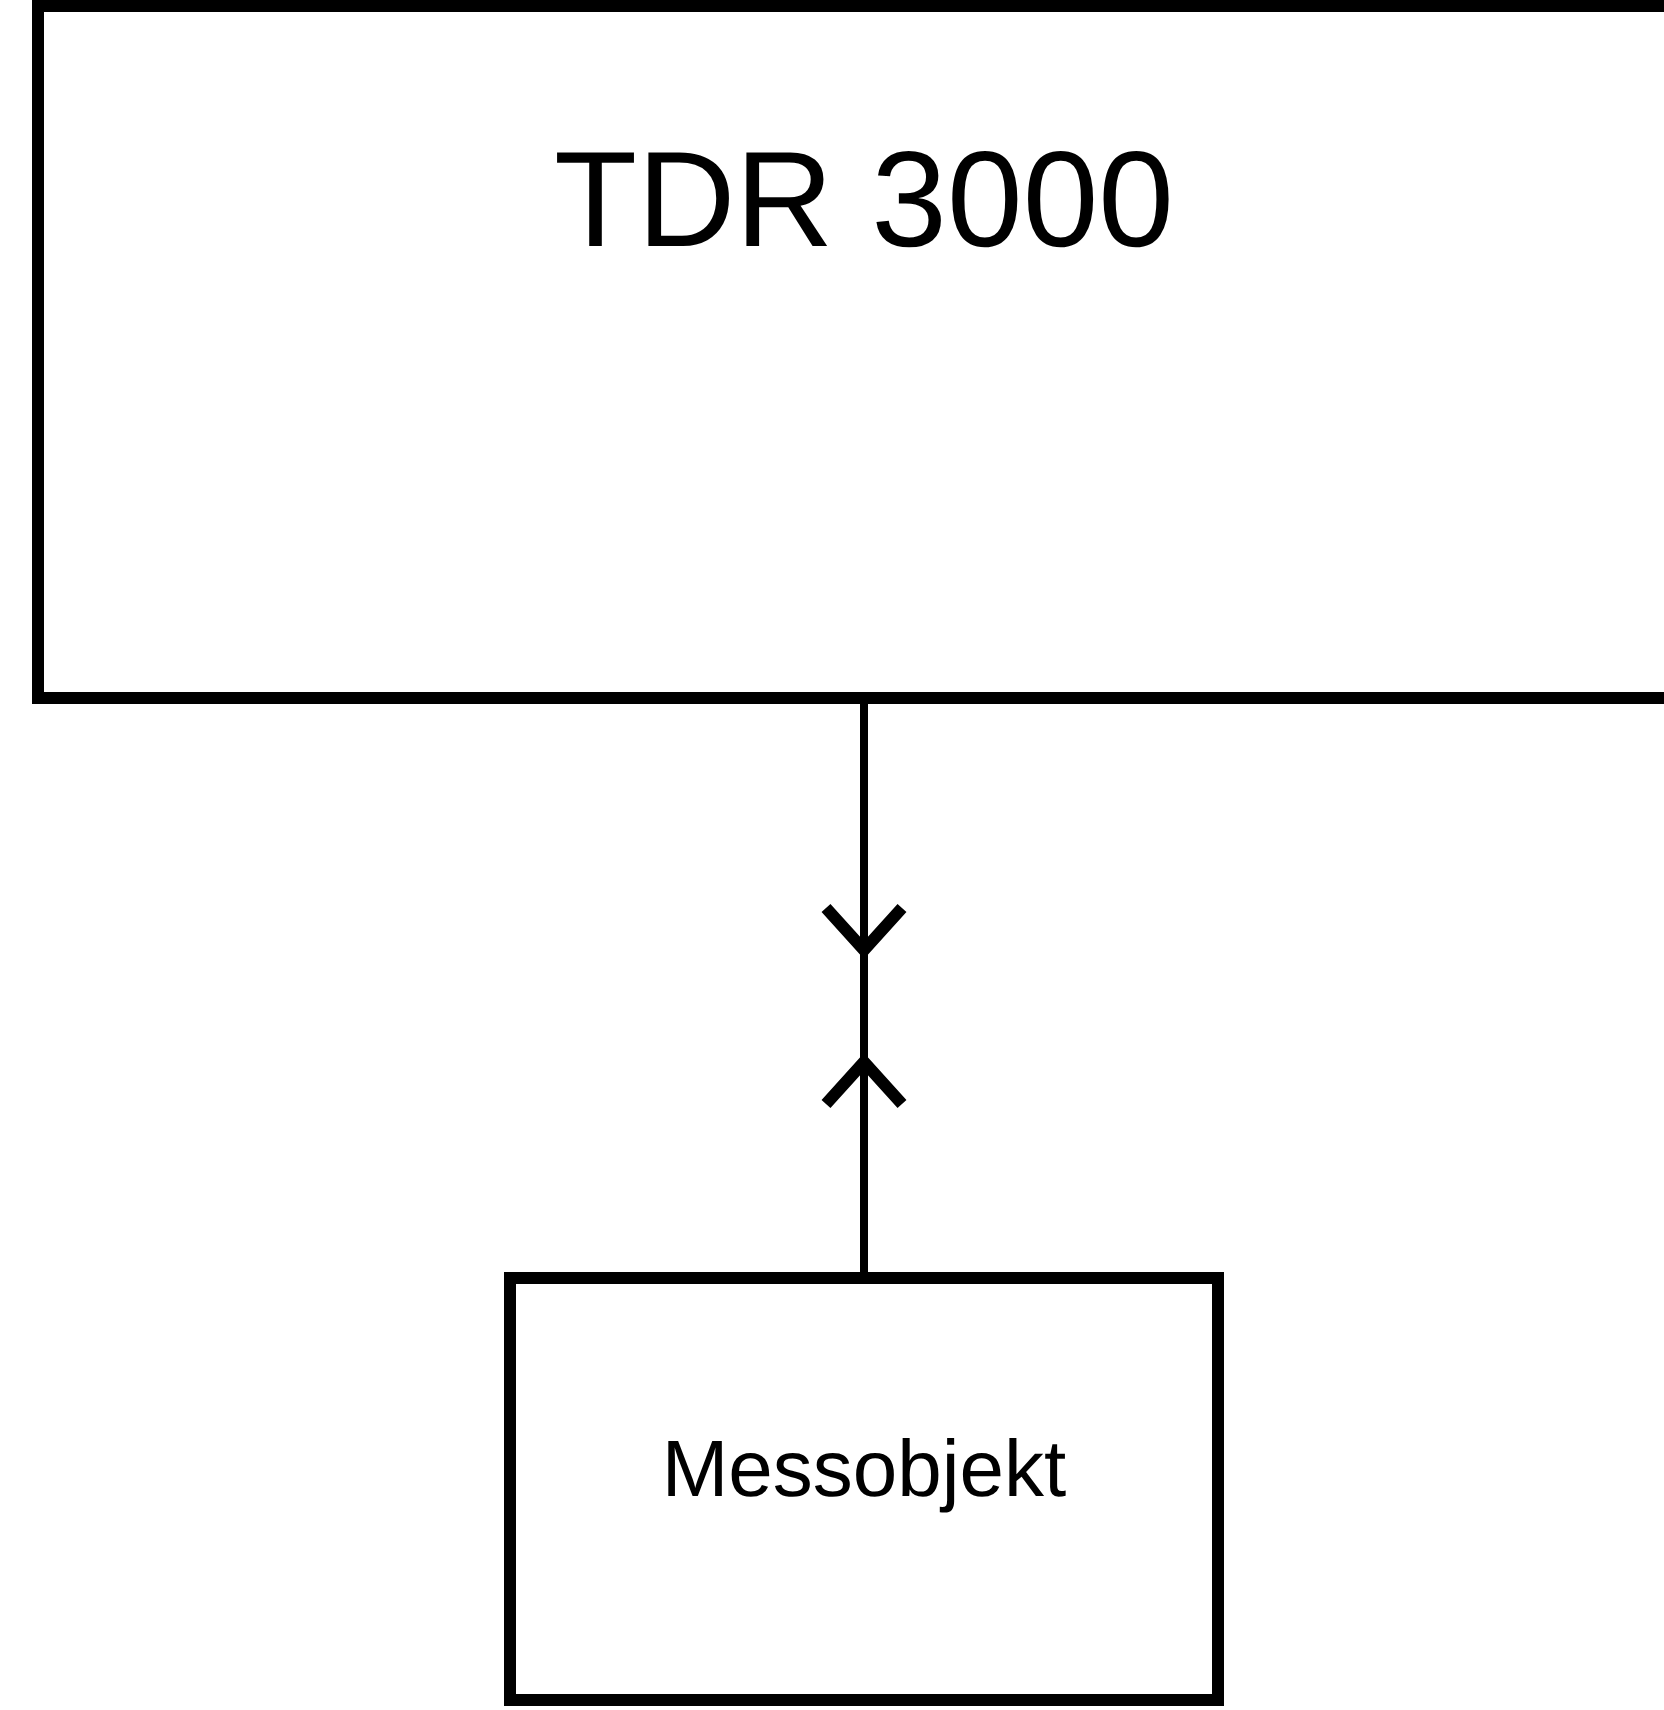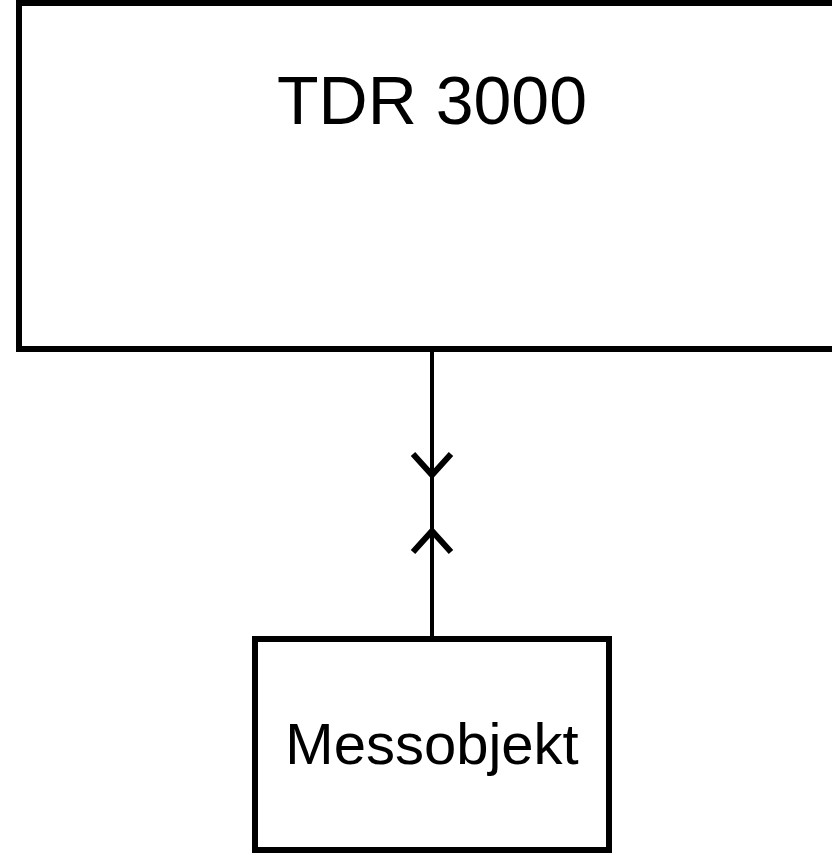--- a/index.html
+++ b/index.html
@@ -46,21 +46,21 @@
   .device-title {
     top: 60px;
     font-size: 68px;
   }
   .device-port {
     top: 249px;
     font-size: 48px;
   }
   .target-label {
     top: 73px;
-    font-size: 58px;
+    font-size: 40px;
   }
   .connector-svg {
     position: absolute;
     left: 0;
     top: 0;
     width: 832px;
     height: 855px;
     pointer-events: none;
   }
 </style>

